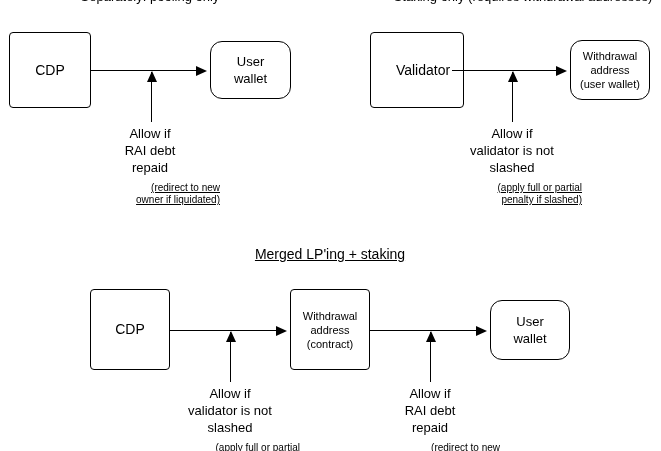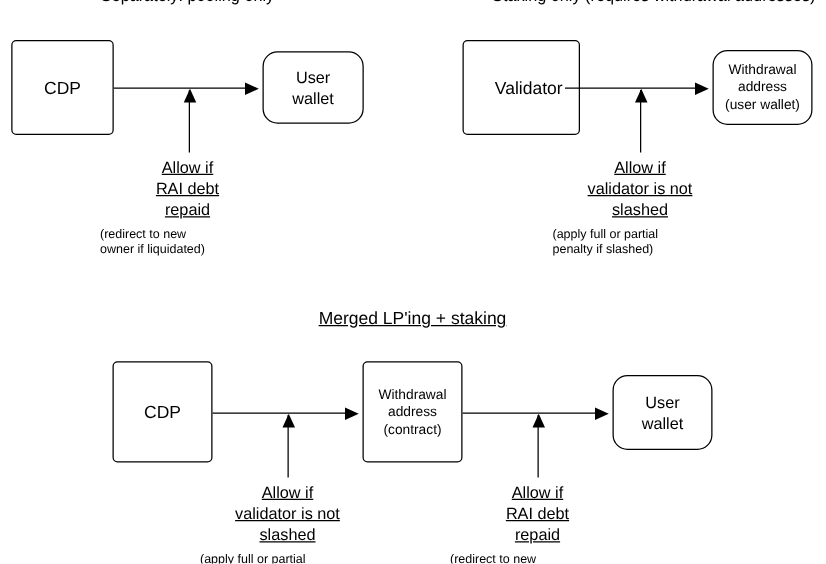--- a/index.html
+++ b/index.html
@@ -40,28 +40,28 @@
     border-left: 5px solid transparent;
     border-right: 5px solid transparent;
     border-bottom: 11px solid #000000;
   }
   .note {
     position: absolute;
     font-size: 13px;
     line-height: 17px;
     text-align: center;
     white-space: pre-line;
-    text-decoration: underline;
   }
   .note-small {
     position: absolute;
     font-size: 10px;
     line-height: 12px;
-    text-align: left;
+    text-align: right;
     white-space: pre-line;
+    text-decoration: underline;
   }
   .diagram-title {
     position: absolute;
     font-size: 13px;
     line-height: 16px;
     text-align: center;
     white-space: nowrap;
   }
   .diagram-title.clipped { top: -11px; }
   .merged-title {

